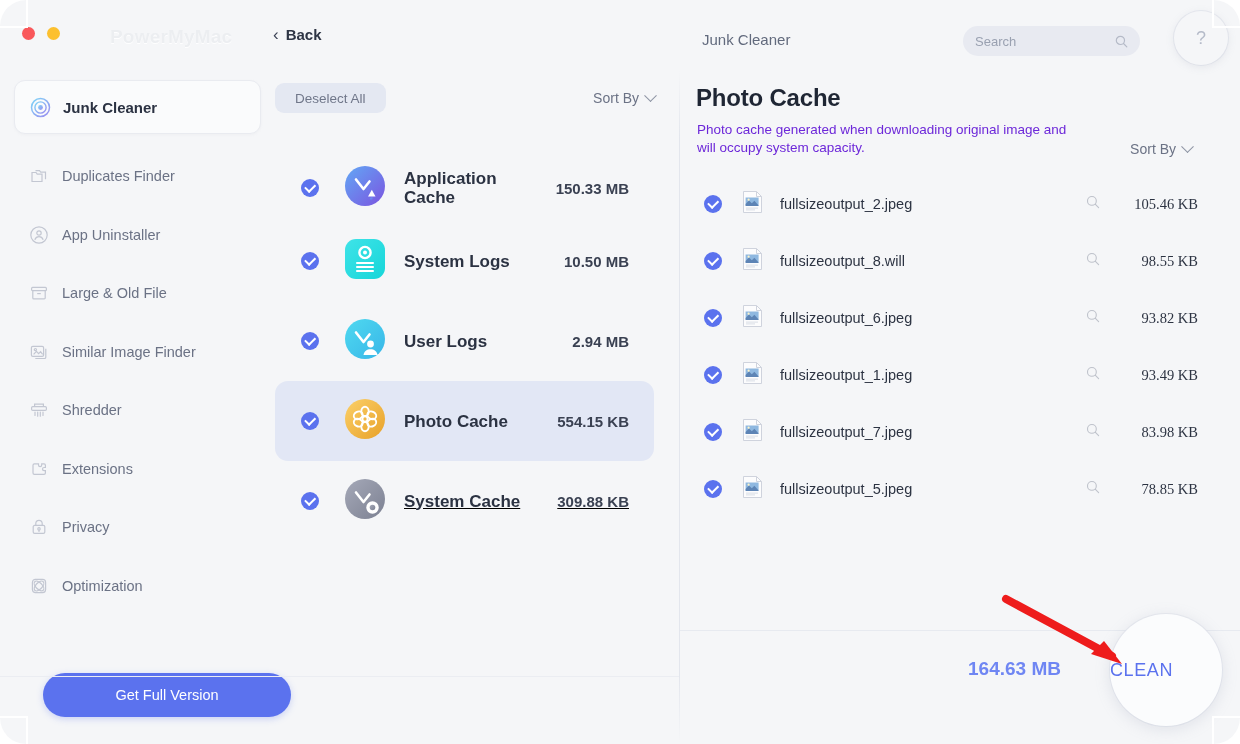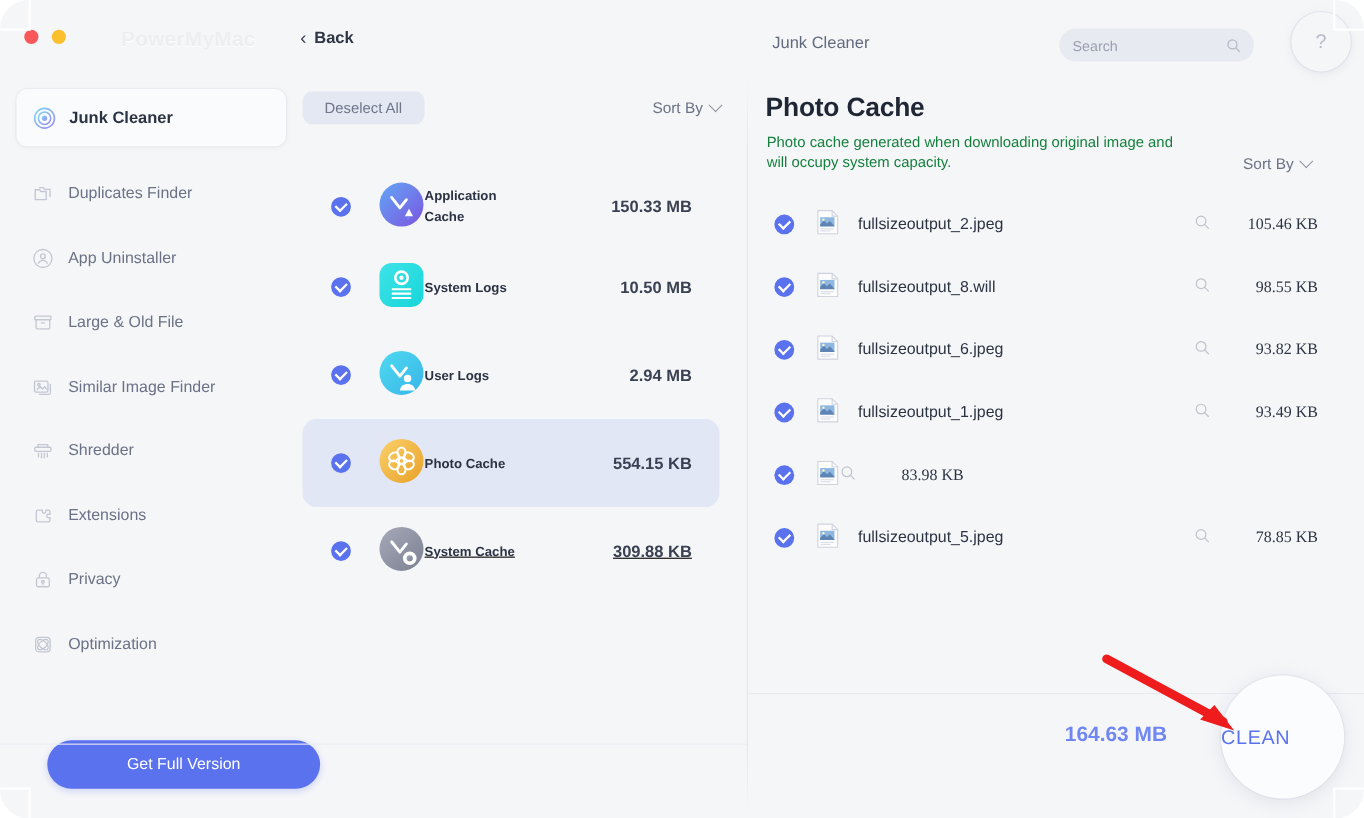--- a/index.html
+++ b/index.html
@@ -145,22 +145,22 @@
     position: absolute; left: 0;
     width: 379px; height: 80px;
     display: flex; align-items: center;
     border-radius: 13px;
     cursor: pointer;
   }
   .mid-row.sel { background: #e2e7f5; }
   .mid-row .chk { margin-left: 26px; flex: 0 0 18px; }
   .mid-row .bigico { margin-left: 25px; flex: 0 0 42px; }
   .mid-row .name {
-    flex: 1;
-    font-size: 12px; color: #2b3242; font-weight: 700;
+    margin-left: 18px; flex: 1;
+    font-size: 17px; color: #2b3242; font-weight: 700;
     line-height: 19px;
   }
   .mid-row .size {
     margin-right: 25px;
     font-size: 15px; color: #3a4152; font-weight: 700;
     text-align: right; white-space: nowrap;
   }
 
   
   .cb {
@@ -197,21 +197,21 @@
     width: 560px; height: 674px;
   }
   .r-title {
     position: absolute; top: 14px; left: 16px;
     font-size: 24px; font-weight: 700; color: #1f2634;
     letter-spacing: -.2px;
   }
   .r-desc {
     position: absolute; top: 51px; left: 17px;
     width: 380px;
-    font-size: 13.5px; color: #15803d; line-height: 18px;
+    font-size: 13.5px; color: #6d28d9; line-height: 18px;
   }
   .r-sortby { position: absolute; top: 71px; right: 48px; }
 
   .file-row {
     position: absolute; left: 14px;
     width: 512px; height: 40px;
     display: flex; align-items: center;
     cursor: pointer;
   }
   .file-row .chk { flex: 0 0 18px; margin-left: 10px; }
@@ -663,20 +663,21 @@
         <svg width="21" height="24" viewBox="0 0 21 24">
           <path d="M1.5 1.5h13l5 5v16h-18z" fill="#fcfcfd" stroke="#cfd3dd" stroke-width="1"></path>
           <path d="M14.5 1.5v5h5" fill="none" stroke="#cfd3dd" stroke-width="1"></path>
           <rect x="3.6" y="7.5" width="13" height="8" fill="#8fb8e0"></rect>
           <path d="M3.6 14l3.4-3.6 2.8 2.8 2.6-2.4 4.2 4.7v.5h-13z" fill="#5d84b5"></path>
           <circle cx="6.6" cy="9.7" r="1.1" fill="#fdf4c9"></circle>
           <rect x="4" y="17.6" width="12" height="1" fill="#dadee7"></rect>
           <rect x="4" y="19.4" width="9" height="1" fill="#dadee7"></rect>
         </svg>
       </span>
+      <span class="fname">fullsizeoutput_7.jpeg</span>
       <span class="mag">
         <svg width="14" height="14" viewBox="0 0 14 14">
           <circle cx="5.9" cy="5.9" r="4.4" fill="none" stroke="#7d8495" stroke-width="1.1"></circle>
           <line x1="9.2" y1="9.2" x2="12.6" y2="12.6" stroke="#7d8495" stroke-width="1.1" stroke-linecap="round"></line>
         </svg>
       </span>
       <span class="fsize">83.98 KB</span>
     </div>
 
     <div class="file-row" style="top:399px">

